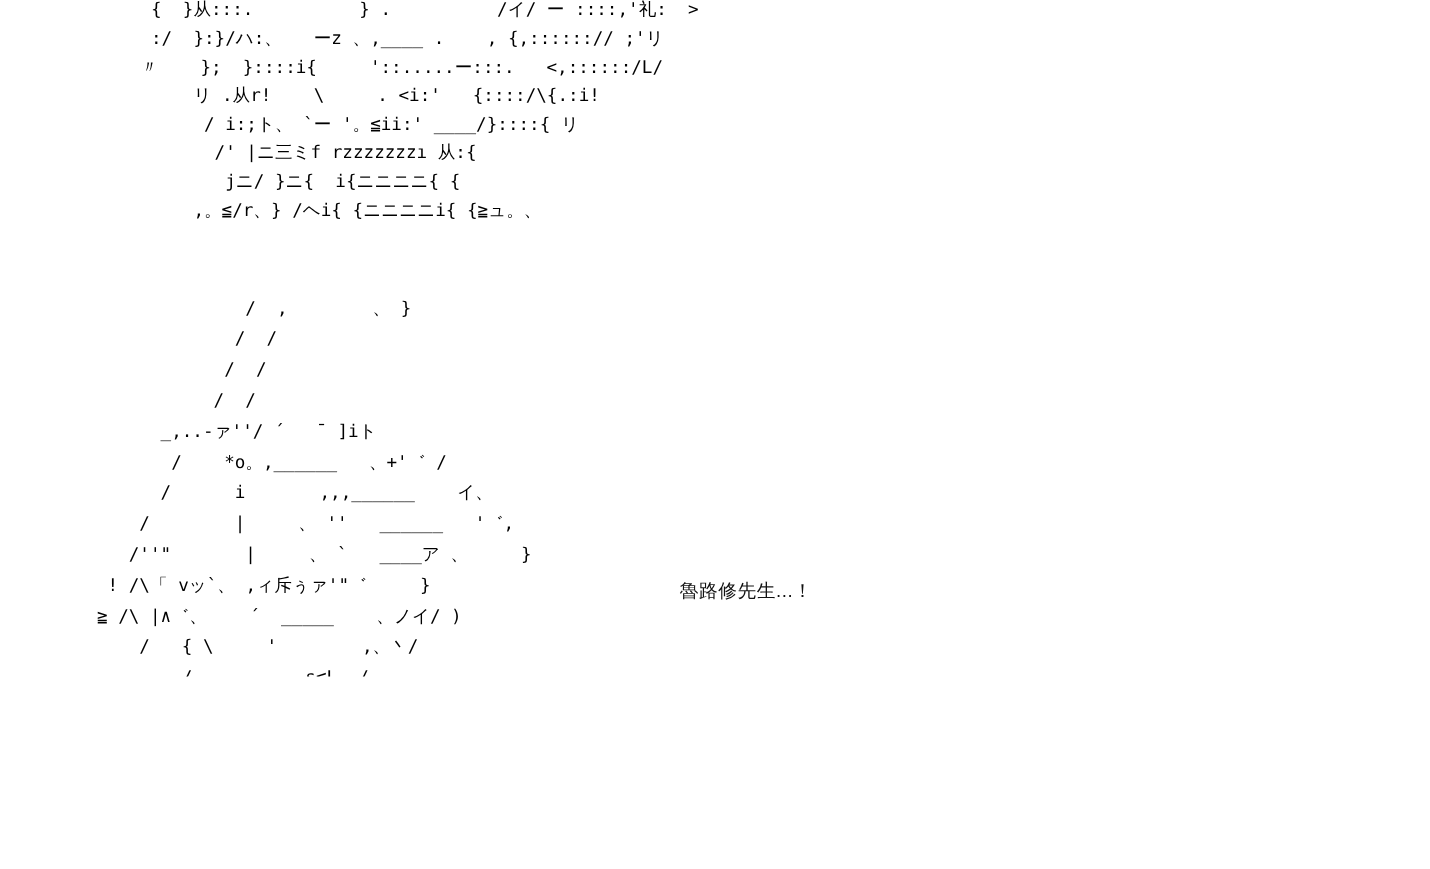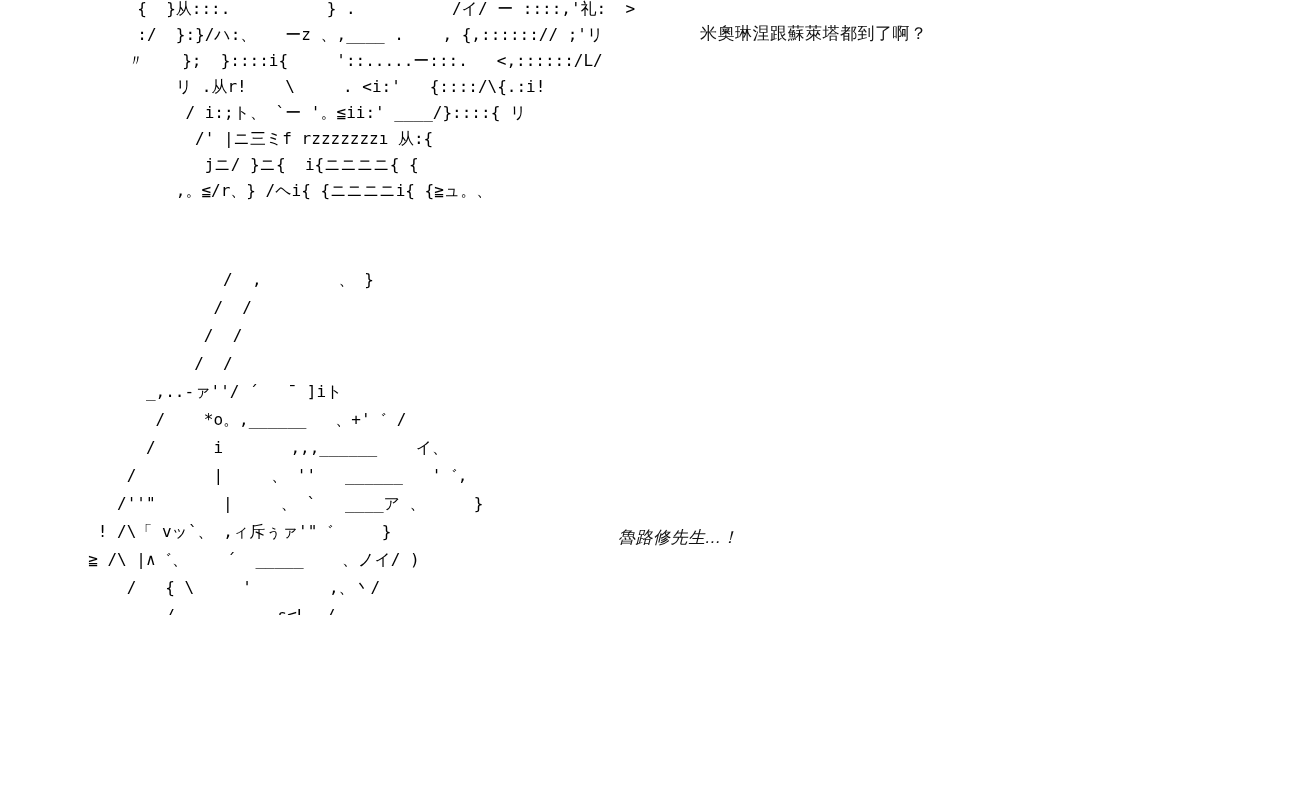--- a/index.html
+++ b/index.html
@@ -26,38 +26,37 @@
   .art-1 { left: 118px; top: -4px; font-size: 16px; line-height: 26px; }
   .art-2 { left: 40px;  top: 266px; font-size: 16px; line-height: 28px; }
   .dialogue {
     position: absolute;
     font-size: 17px;
     color: #111111;
     letter-spacing: 0.5px;
   }
   .dialogue p { margin: 0 0 37px 0; }
   .dialogue-1 { left: 700px; top: 22px; }
-  .dialogue-2 { left: 618px; top: 526px; font-style: italic; }
+  .dialogue-2 { left: 618px; top: 526px; }
 </style>
 </head>
 <body>
 
 <div class="page">
 
   <section class="panel">
     <pre class="aa art-1">  {  }从:::.          } .          /イ/ ー ::::,'礼:  &gt;
   :/  }:}/ハ:、   ーz 、,____ .    , {,::::::// ;'リ
  〃    };  }::::i{     '::.....ー:::.   &lt;,::::::/L/
       リ .从r!    \     . &lt;i:'   {::::/\{.:i!
        / i:;ト、 `ー '。≦ii:' ____/}::::{ リ
         /' |ニ三ミf rzzzzzzzı 从:{
          jニ/ }ニ{  i{ニニニニ{ {
       ,。≦/r、} /ヘi{ {ニニニニi{ {≧ュ。、</pre>
     <div class="dialogue dialogue-1">
-      <p>米奧琳涅跟蘇萊塔都到了啊？</p>
     </div>
   </section>
 
   <section class="panel">
     <pre class="aa art-2">                   /  ,        、 }
                   /  /
                  /  /
                 /  /
            _,..-ァ''/ ´   ̄  ]iト
             /    *o。,______   、+'゛ /

